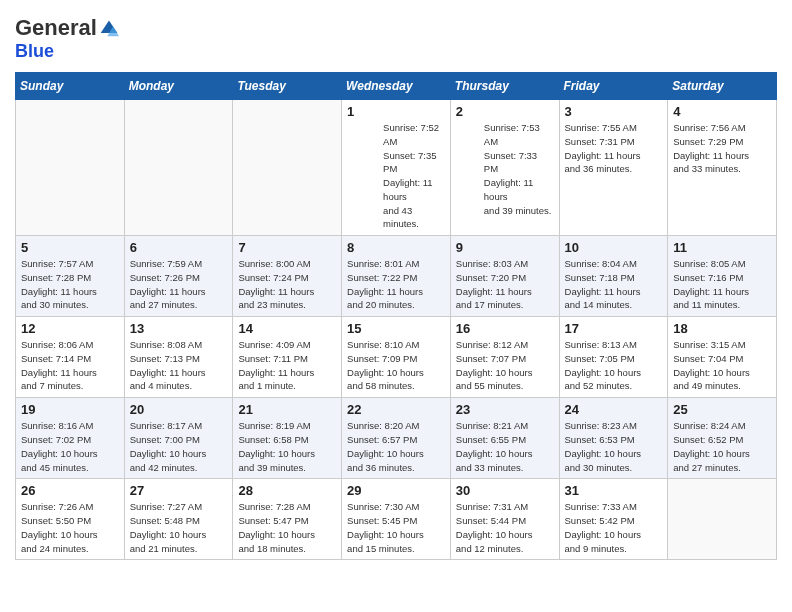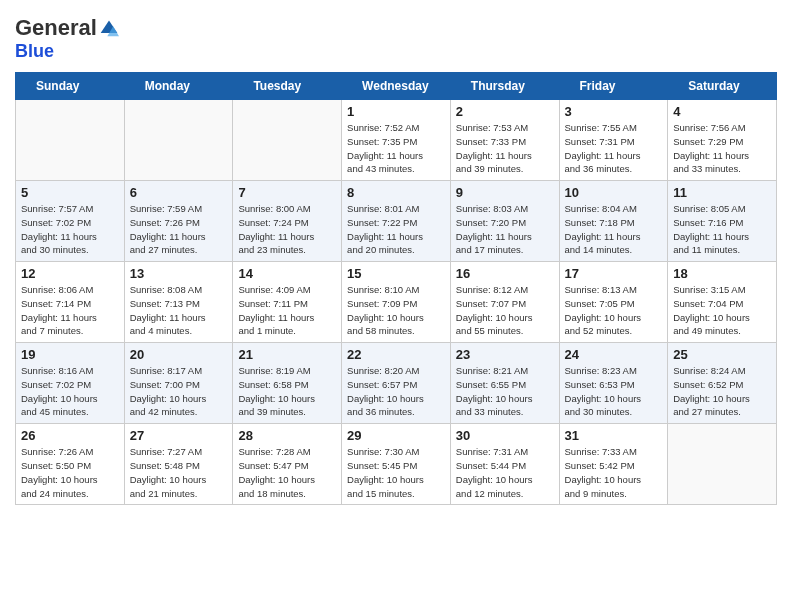--- a/index.html
+++ b/index.html
@@ -56,23 +56,24 @@
     .calendar {
       width: 100%;
       border-collapse: collapse;
       border: 1px solid #ccc;
     }
     .calendar th {
       background-color: #1a5fa8;
       color: white;
       font-size: 12px;
       font-weight: bold;
-      padding: 6px 20px;
+      padding: 6px 4px;
       text-align: left;
       border: 1px solid #1a5fa8;
+      font-style: italic;
     }
     .calendar td {
       vertical-align: top;
       border: 1px solid #ccc;
       padding: 4px 5px;
       width: calc(100% / 7);
       min-height: 80px;
       font-size: 10px;
       color: #333;
       background: #fff;
@@ -123,28 +124,28 @@
         <th>Saturday</th>
       </tr>
   </thead>
   <tbody id="calendar-body">
   <tr>
         <td class="empty"></td>
         <td class="empty"></td>
         <td class="empty"></td>
         <td>
           <div class="day-number">1</div>
-          <div class="day-info" style="white-space: pre-line;">Sunrise: 7:52 AM
+          <div class="day-info" style="white-space: pre-line; margin-left: 36px;">Sunrise: 7:52 AM
 Sunset: 7:35 PM
 Daylight: 11 hours
 and 43 minutes.</div>
         </td>
         <td>
           <div class="day-number">2</div>
-          <div class="day-info" style="white-space: pre-line;">Sunrise: 7:53 AM
+          <div class="day-info" style="white-space: pre-line; margin-left: 28px;">Sunrise: 7:53 AM
 Sunset: 7:33 PM
 Daylight: 11 hours
 and 39 minutes.</div>
         </td>
         <td>
           <div class="day-number">3</div>
           <div class="day-info" style="white-space: pre-line;">Sunrise: 7:55 AM
 Sunset: 7:31 PM
 Daylight: 11 hours
 and 36 minutes.</div>
@@ -154,21 +155,21 @@
           <div class="day-info" style="white-space: pre-line;">Sunrise: 7:56 AM
 Sunset: 7:29 PM
 Daylight: 11 hours
 and 33 minutes.</div>
         </td>
       </tr>
       <tr class="row-alt">
         <td>
           <div class="day-number">5</div>
           <div class="day-info" style="white-space: pre-line;">Sunrise: 7:57 AM
-Sunset: 7:02 PM
+Sunset: 7:28 PM
 Daylight: 11 hours
 and 30 minutes.</div>
         </td>
         <td>
           <div class="day-number">6</div>
           <div class="day-info" style="white-space: pre-line;">Sunrise: 7:59 AM
 Sunset: 7:26 PM
 Daylight: 11 hours
 and 27 minutes.</div>
         </td>

